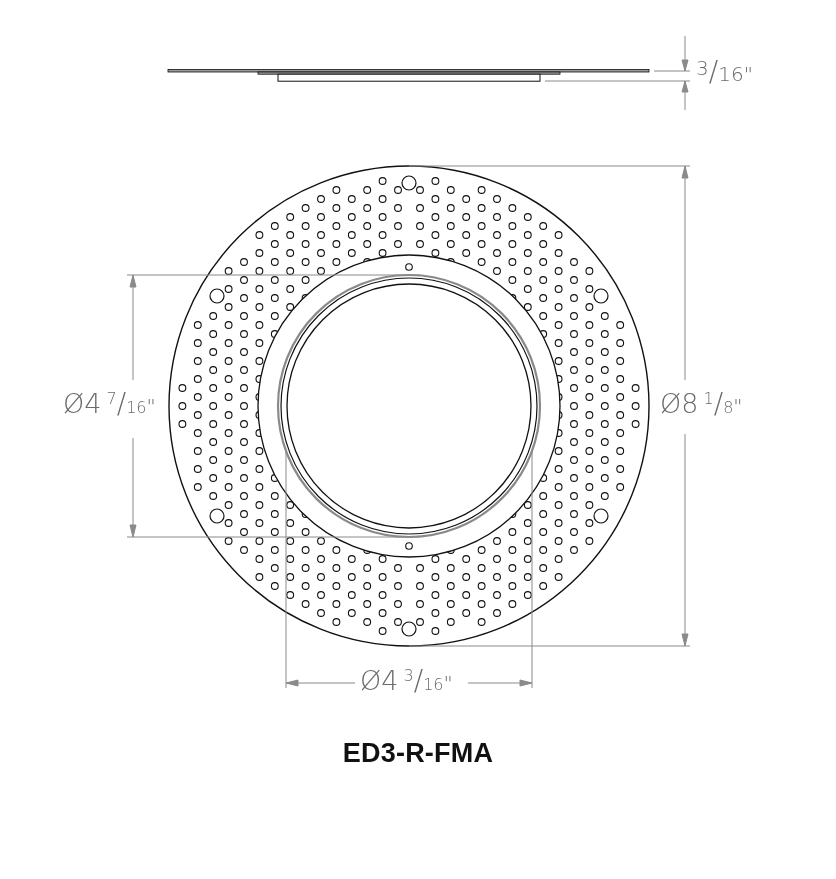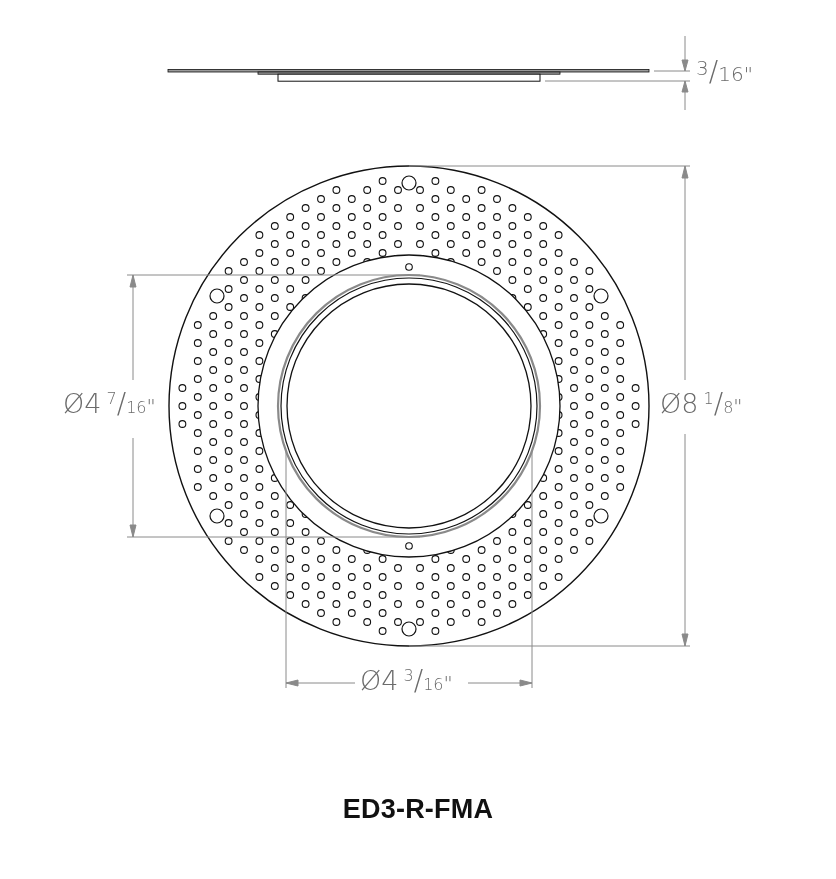--- a/index.html
+++ b/index.html
@@ -435,15 +435,15 @@
 <div class="dim-text" style="left:660px; top:390px;">
   <span class="main">Ø</span><span class="main">8</span>
   <span class="num">1</span><span class="slash">/</span><span class="den">8</span><span class="frac">"</span>
 </div>
 
 <div class="dim-text" style="left:360px; top:667px;">
   <span class="main">Ø</span><span class="main">4</span>
   <span class="num">3</span><span class="slash">/</span><span class="den">16</span><span class="frac">"</span>
 </div>
 
-<div class="title-block" style="top:789px;">
+<div class="title-block" style="top:733px;">
   <div class="title-line">ED3-R-FMA</div>
 </div>
 
 </body></html>

